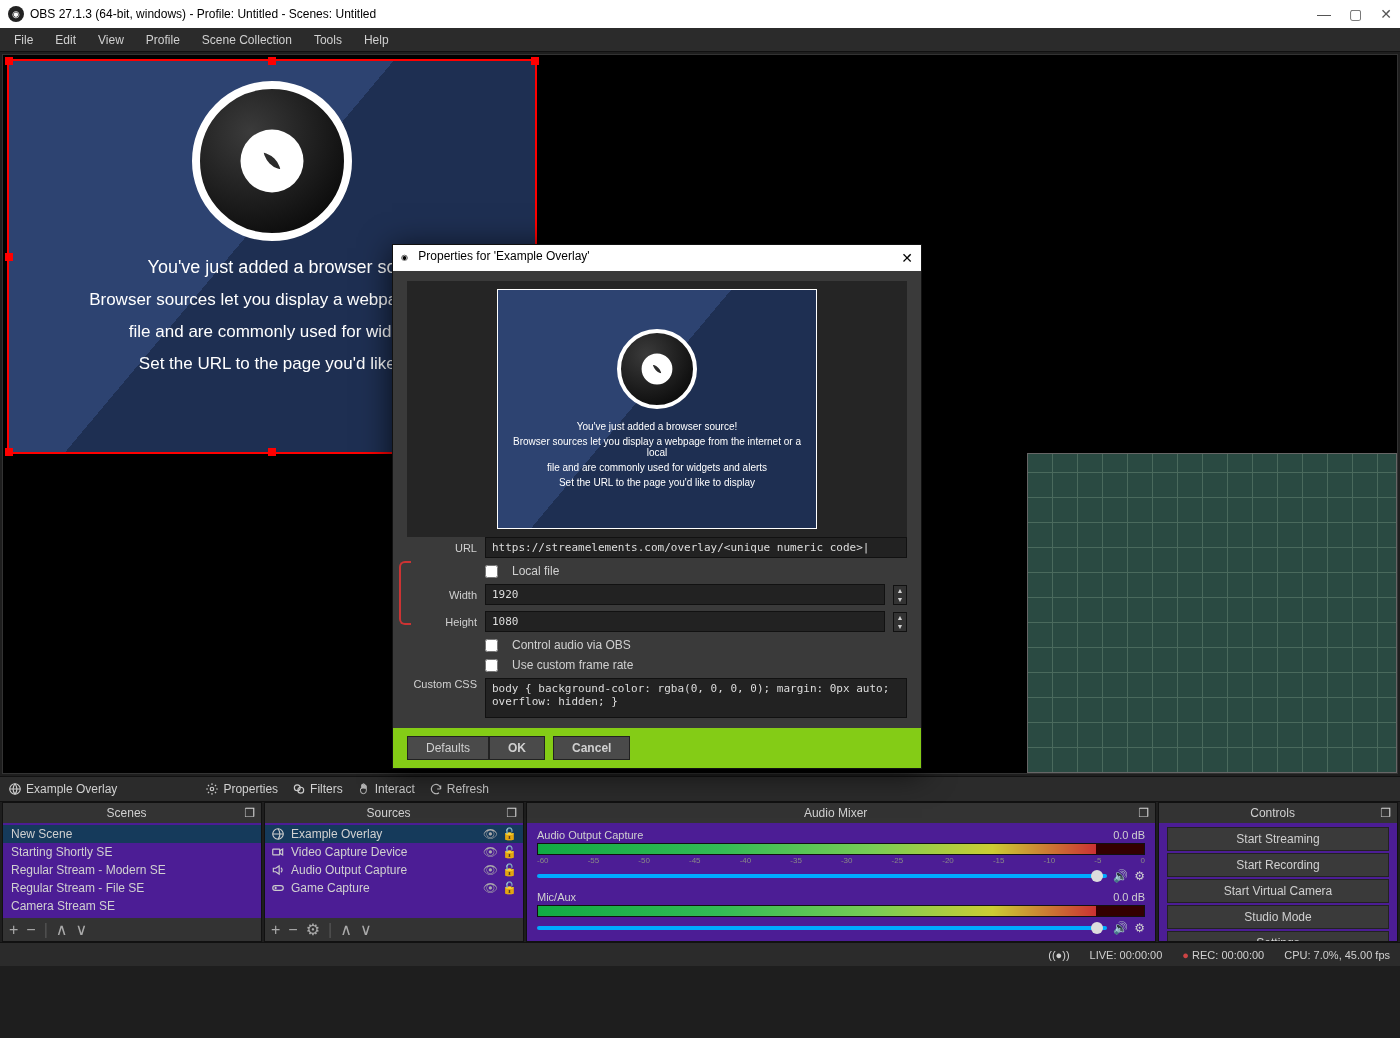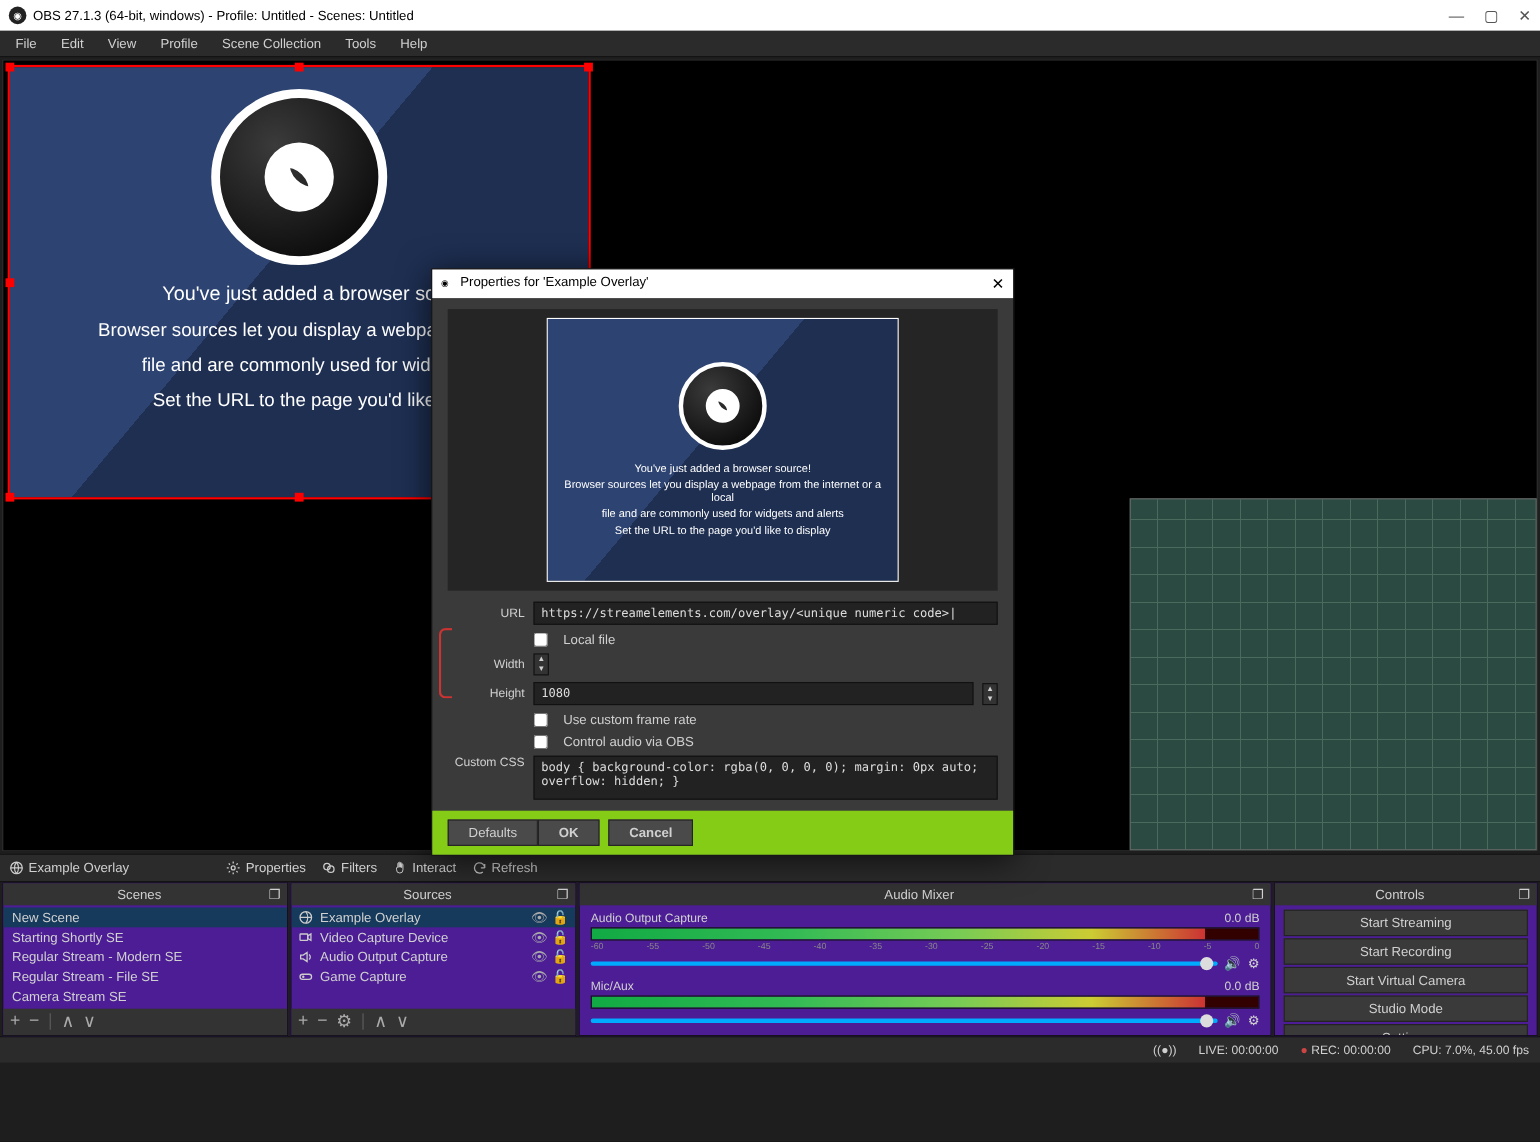--- a/index.html
+++ b/index.html
@@ -60,21 +60,21 @@
 .ctrl-btn { background:#3a3a3a;border:1px solid #222;padding:4px;margin:2px 8px;text-align:center;cursor:pointer;font-size:12px;}
 
 
 .statusbar { height:24px;background:#2b2b2b;border-top:1px solid #111;display:flex;align-items:center;justify-content:flex-end;gap:20px;padding:0 10px;font-size:11px;}
 
 
 .dialog { position:absolute; background:#3a3a3a; border:1px solid #111; box-shadow:0 4px 30px rgba(0,0,0,0.7); z-index:100;}
 .dialog-title { background:#fff;color:#000;height:26px;display:flex;align-items:center;justify-content:space-between;padding:0 8px;font-size:12px;}
 .dialog-title .close { cursor:pointer;font-size:14px;}
 .dialog-body { padding:10px 14px; display:flex;flex-direction:column;}
-.dialog-preview { background:#252525;padding:8px;display:flex;justify-content:center;margin-bottom:10px;}
+.dialog-preview { background:#252525;padding:8px;display:flex;justify-content:center;}
 .dialog-src { width:320px;height:240px;background:linear-gradient(130deg,#2d4371 0%,#2d4371 45%,#1e2f52 45%,#1e2f52 100%);border:1px solid #fff;display:flex;flex-direction:column;align-items:center;justify-content:center;padding:8px;}
 .dialog-src .obsbig { width:80px;height:80px;border-radius:50%;background:radial-gradient(circle at 35% 30%,#3b3b3b,#000);border:4px solid #fff;margin-bottom:10px;display:flex;align-items:center;justify-content:center;}
 .dialog-src .dt { color:#fff;font-size:10px;text-align:center;margin:2px 0;}
 .dialog-form { display:flex;flex-direction:column;gap:6px;position:relative;}
 .dialog-row { display:flex;align-items:center;gap:8px;}
 .dialog-row label { width:70px;text-align:right;font-size:11px;}
 .dialog-row input[type=text],.dialog-row input[type=number],.dialog-row textarea {
   flex:1;background:#222;border:1px solid #111;color:#ddd;padding:3px 6px;font-size:11px;font-family:monospace;
 }
 .dialog-row textarea { height:40px;resize:none;font-family:monospace;}
@@ -372,40 +372,41 @@
       <div class="dialog-row">
         <label>URL</label>
         <input type="text" value="https://streamelements.com/overlay/&lt;unique numeric code&gt;|" style="">
       </div>
       <div class="dialog-row check">
         <input type="checkbox" style="">
         <span>Local file</span>
       </div>
       <div class="dialog-row">
         <label>Width</label>
+        <input type="text" value="1920" style="">
         <div class="spinner">
             <span>▲</span>
             <span>▼</span>
           </div>
       </div>
       <div class="dialog-row">
         <label>Height</label>
         <input type="text" value="1080" style="">
         <div class="spinner">
             <span>▲</span>
             <span>▼</span>
           </div>
       </div>
       <div class="dialog-row check">
         <input type="checkbox" style="">
-        <span>Use custom frame rate</span>
+        <span>Control audio via OBS</span>
       </div>
       <div class="dialog-row check">
         <input type="checkbox" style="">
-        <span>Control audio via OBS</span>
+        <span>Use custom frame rate</span>
       </div>
       <div class="dialog-row" style="align-items:flex-start;">
         <label>Custom CSS</label>
         <textarea style="">body { background-color: rgba(0, 0, 0, 0); margin: 0px auto; overflow: hidden; }</textarea>
       </div>
     </div>
   </div>
   <div class="dialog-buttons">
     <span class="dlgbtn">Defaults</span>
     <span class="right">

